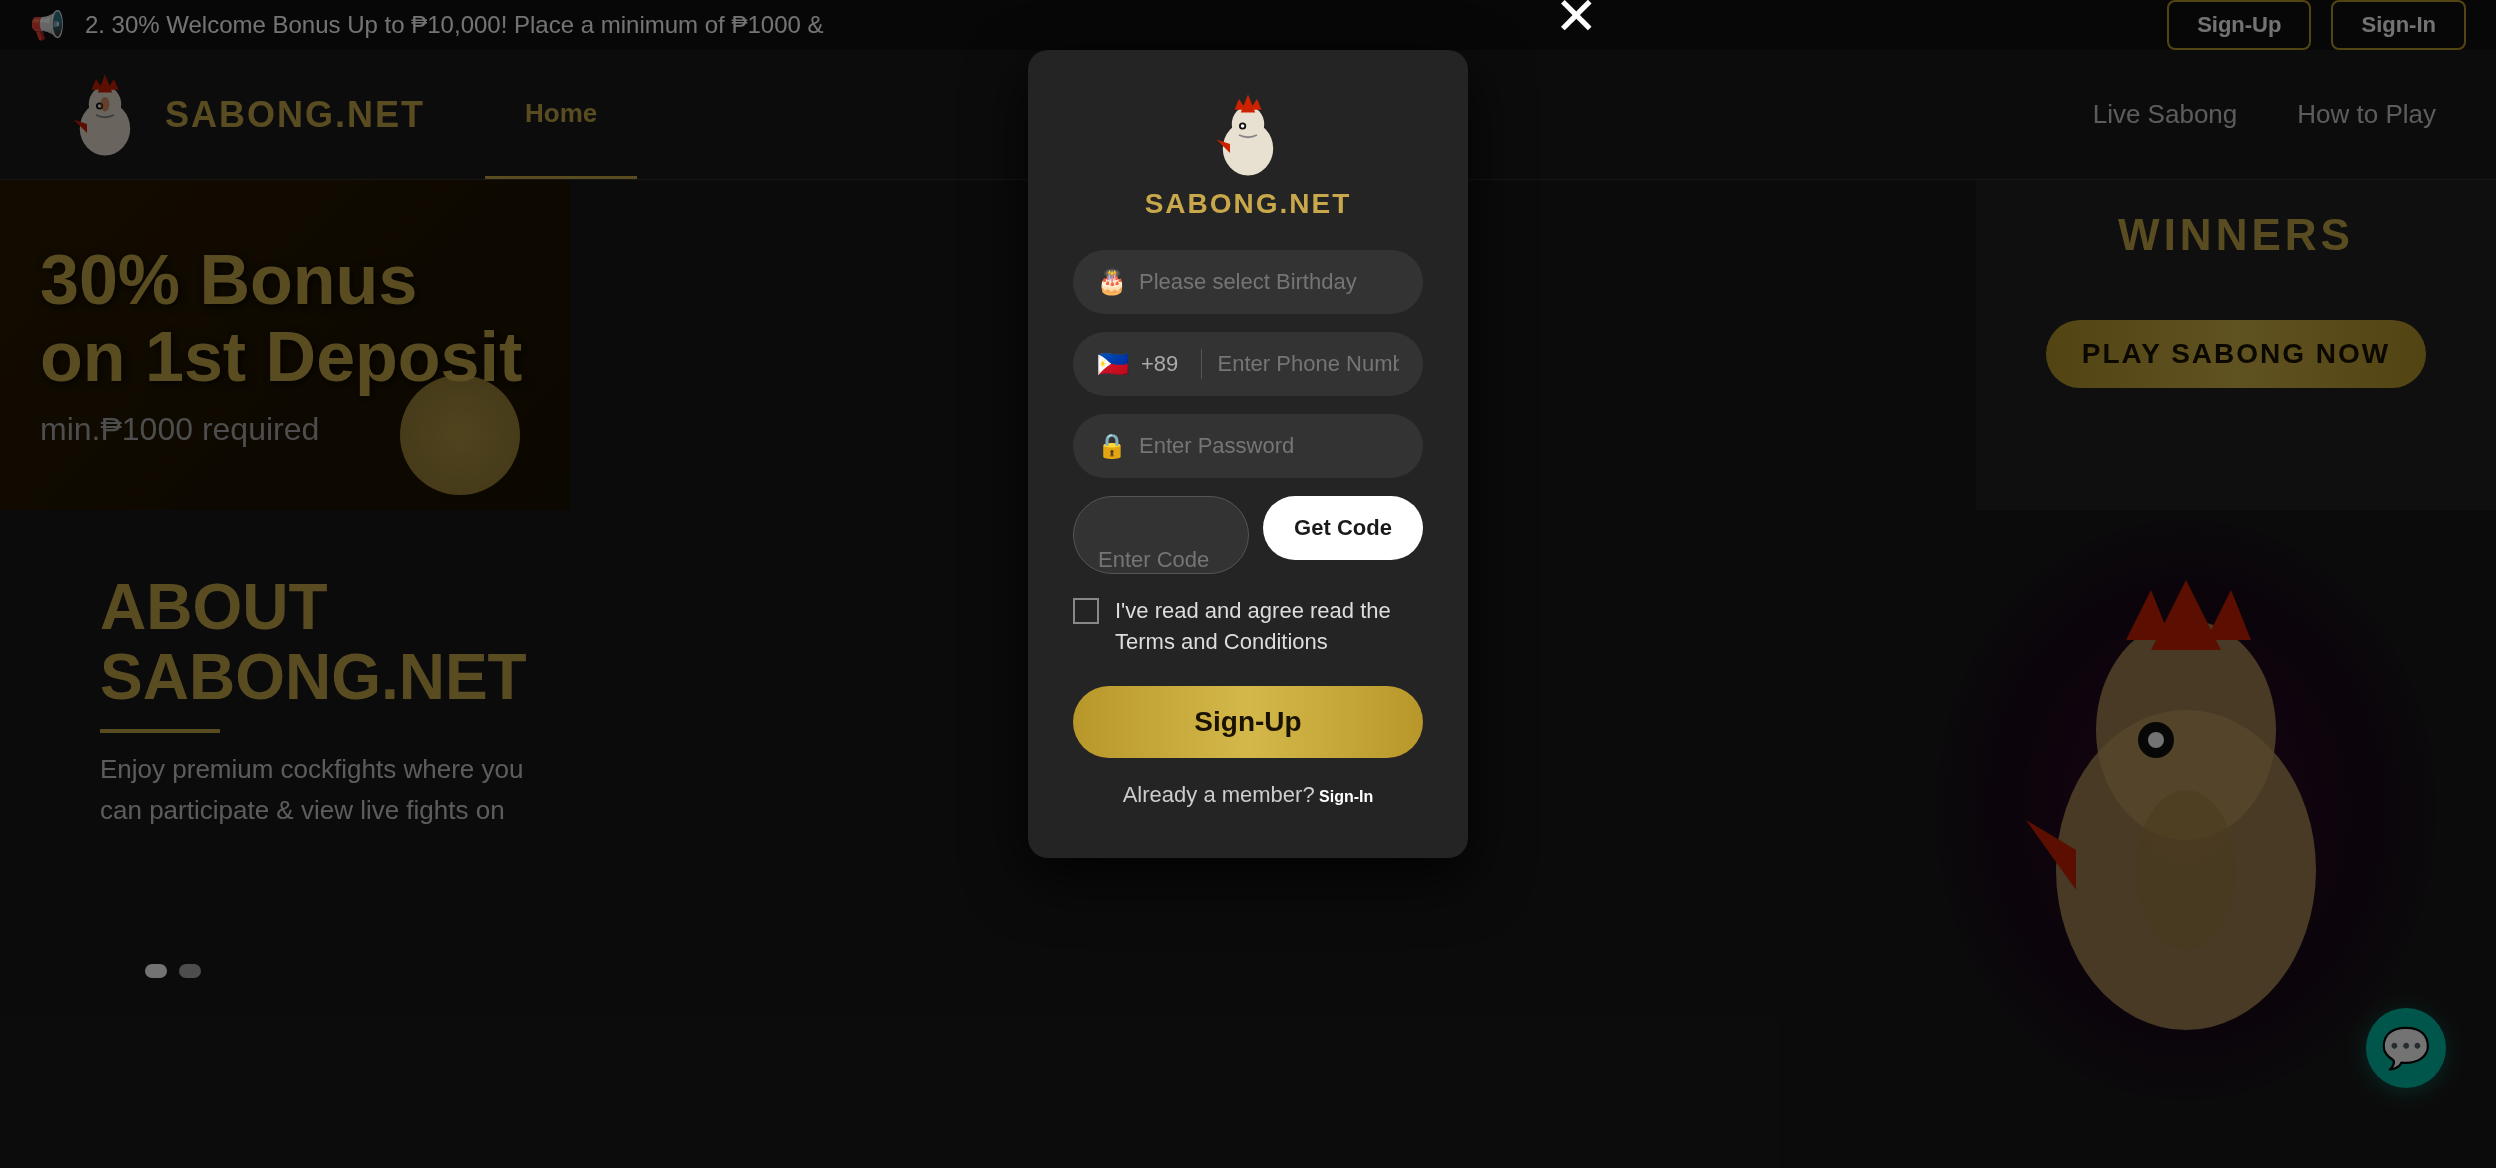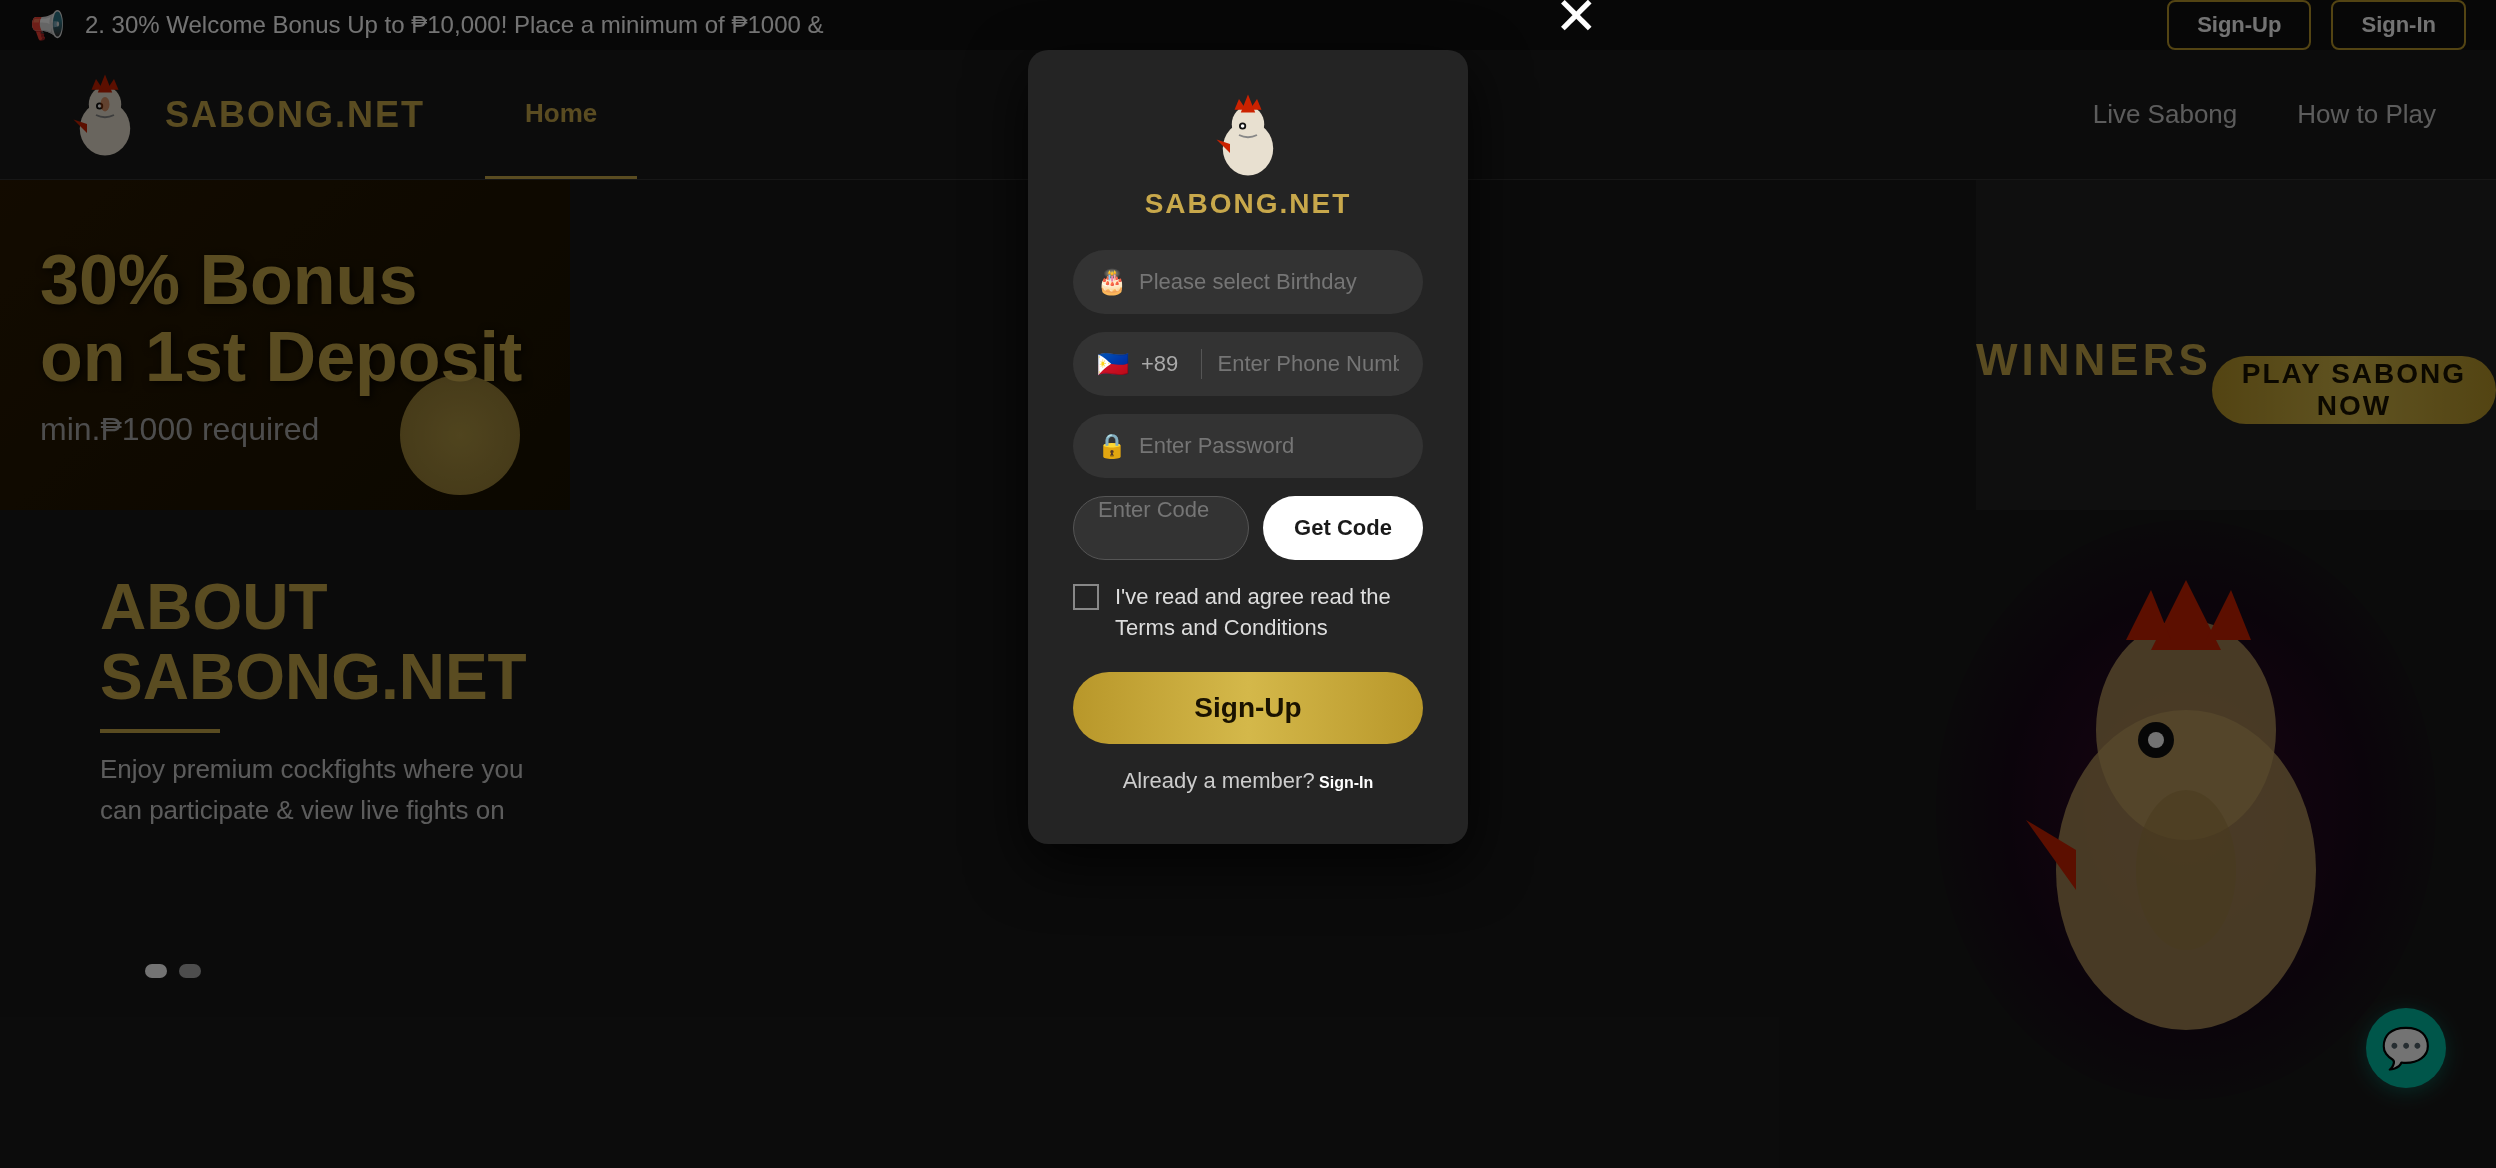--- a/index.html
+++ b/index.html
@@ -186,20 +186,21 @@
 
     
     .winners-panel {
       position: absolute;
       top: 180px;
       right: 0;
       width: 520px;
       height: 330px;
       background: #222;
       display: flex;
+      flex-direction: column;
       align-items: center;
       justify-content: flex-start;
       padding-top: 30px;
     }
     .winners-title {
       color: #c8a84b;
       font-size: 44px;
       font-weight: 900;
       letter-spacing: 4px;
     }
@@ -361,26 +362,26 @@
       margin: 0 6px;
     }
     .code-row {
       width: 100%;
       display: flex;
       gap: 14px;
       margin-bottom: 22px;
     }
     .code-input-wrap {
       flex: 1;
-      height: 64px;
+      height: 78px;
       background: #333;
       border-radius: 50px;
       border: 1px solid #555;
       display: flex;
-      align-items: flex-start;
+      align-items: flex-end;
       padding: 0 24px;
     }
     .code-input {
       background: transparent;
       border: none;
       outline: none;
       color: #aaa;
       font-size: 22px;
       width: 100%;
     }

